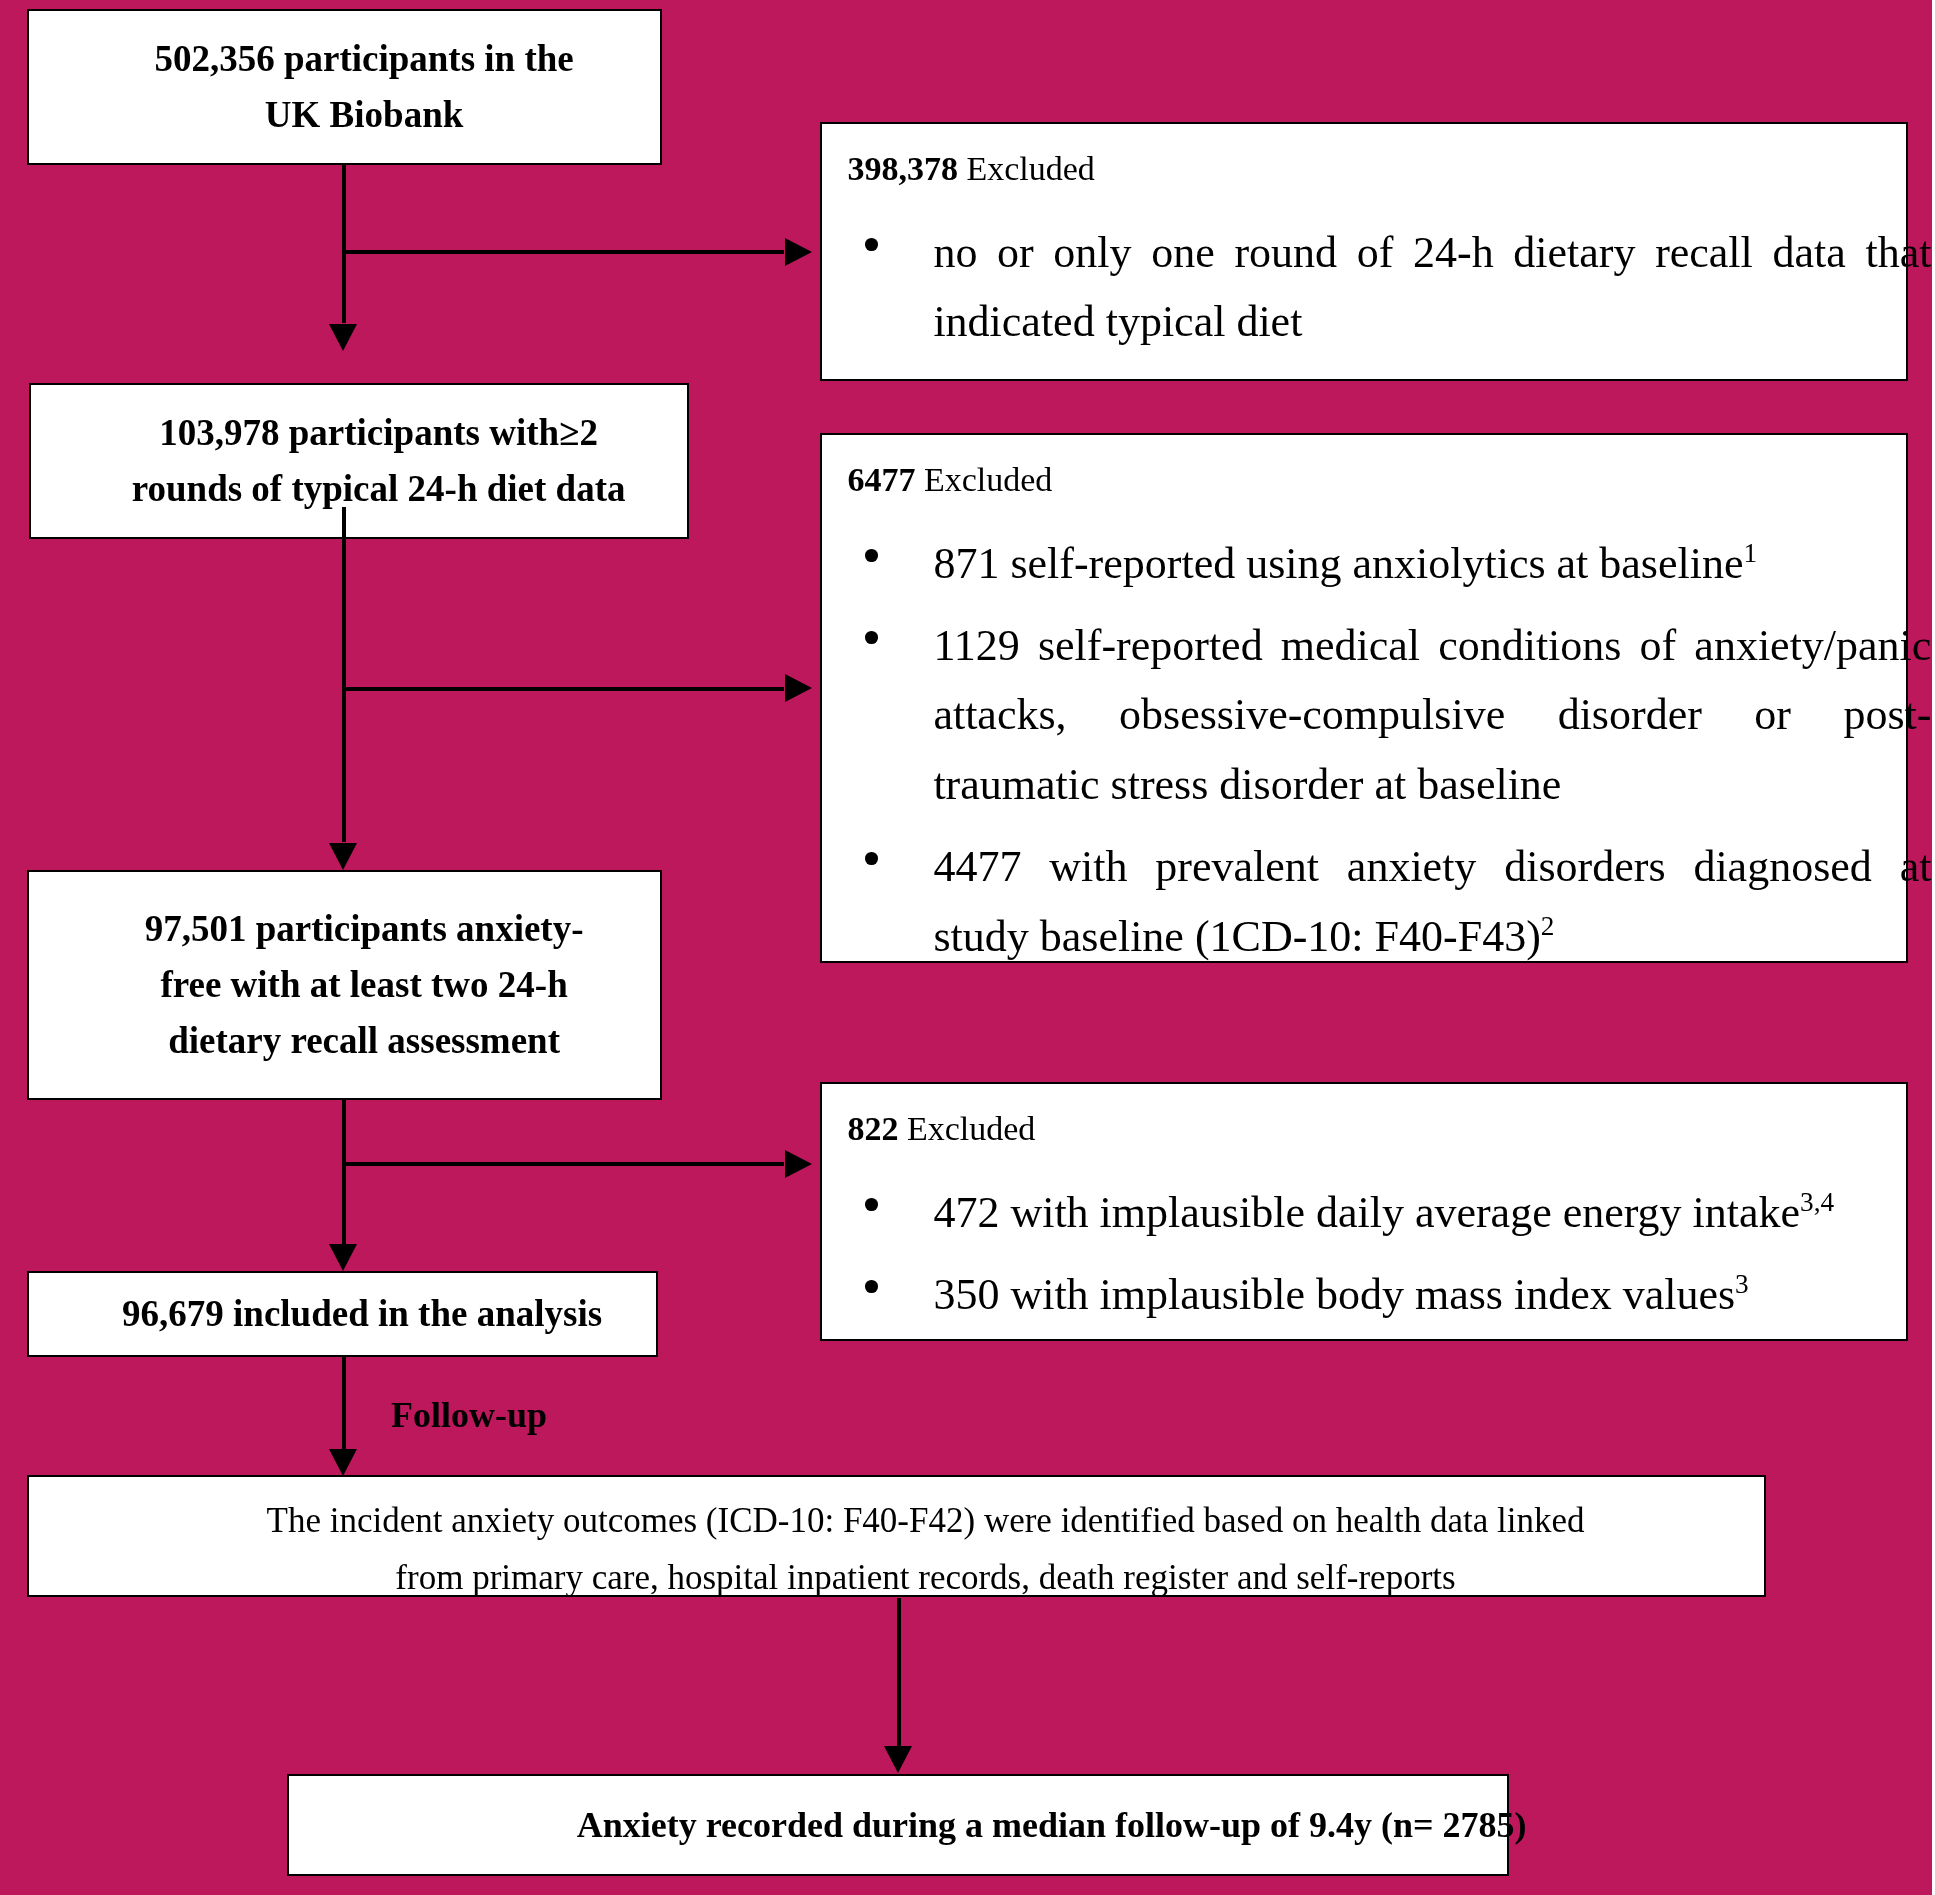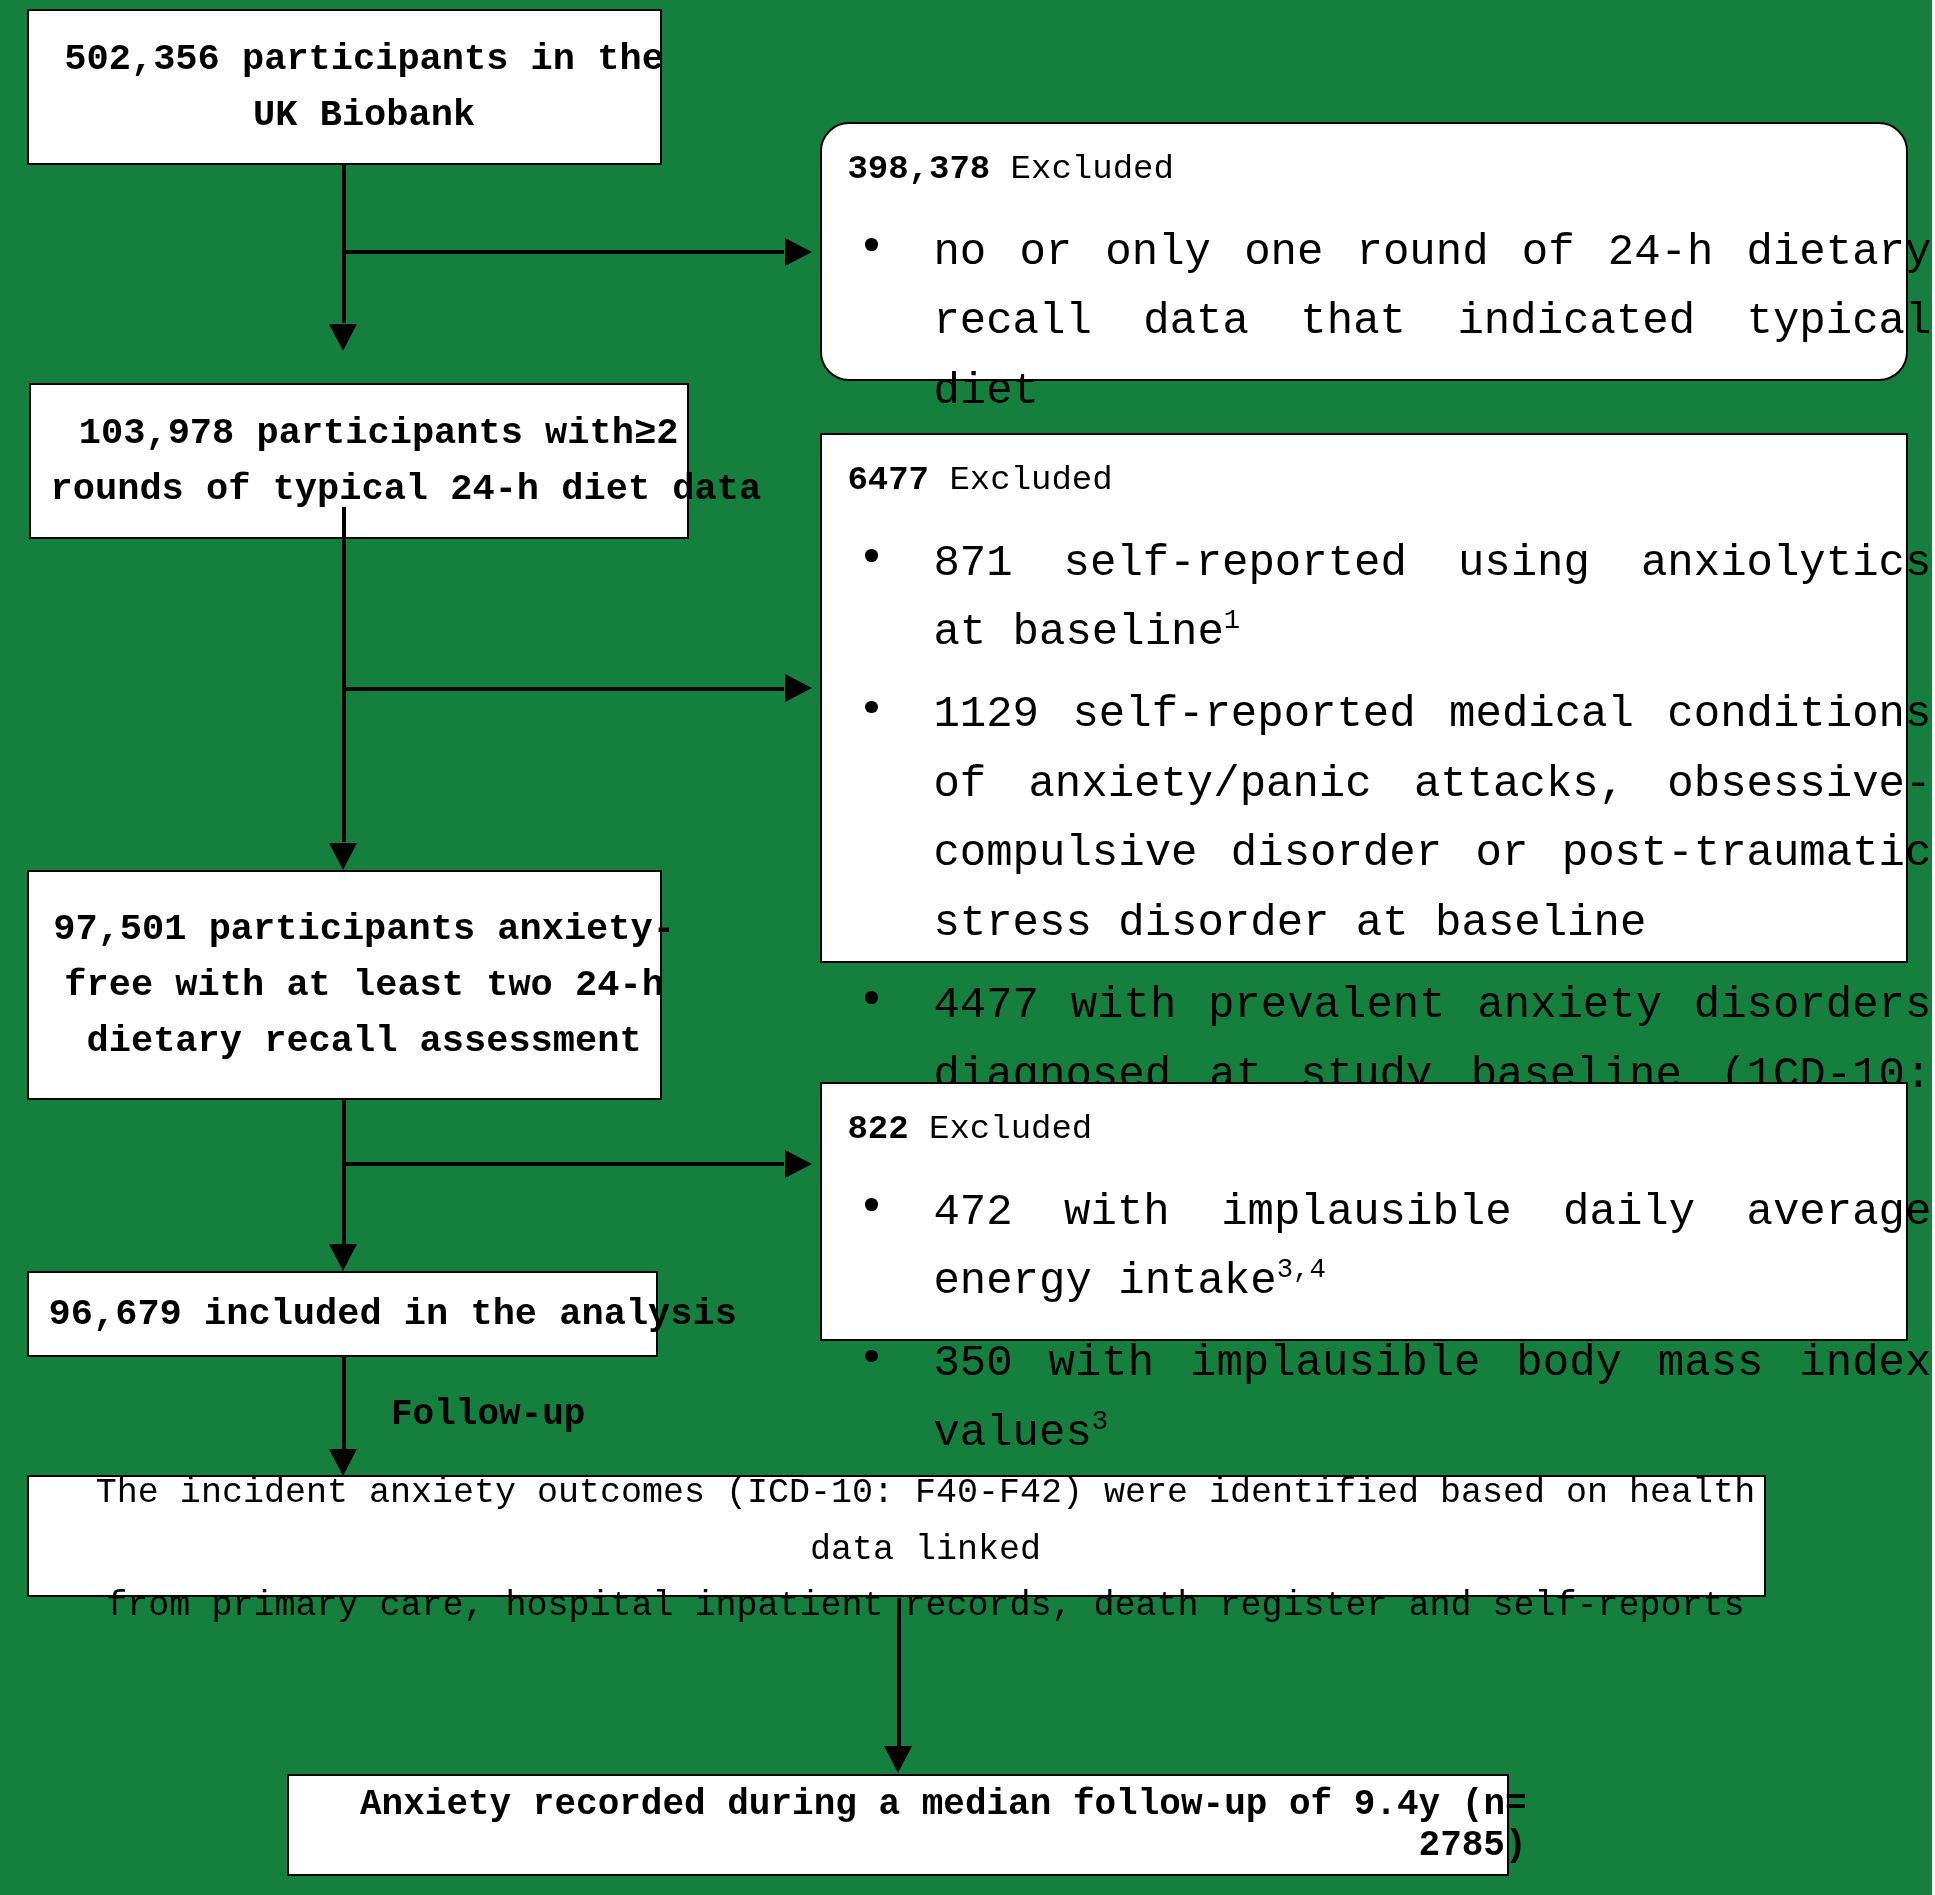--- a/index.html
+++ b/index.html
@@ -1,17 +1,17 @@
 <!DOCTYPE html>
 <html style="font-size:7.8px"><head>
 <meta charset="utf-8">
 <style>
   html,body{margin:0;padding:0;background:#ffffff;}
   body{font-family:"Liberation Serif", serif;color:#000;}
-  #page{position:relative;width:1932px;height:1896px;background:#15803d;overflow:hidden;font-family:Liberation Mono, monospace;}
+  #page{position:relative;width:1932px;height:1896px;background:#be185d;overflow:hidden;}
 
   .box{position:absolute;box-sizing:border-box;border:2.9px solid #000;background:#fff;}
   .box .inner{width:100%;height:100%;display:flex;flex-direction:column;justify-content:center;}
 
   
   .lbox .inner{padding:0 19.6px;}
   .lbox .line{font-weight:bold;font-size:37px;line-height:1.52;text-align:center;white-space:pre;}
 
   
   .rbox .inner{justify-content:flex-start;padding:22.5px 25.4px 9.8px 25.4px;}
@@ -68,21 +68,21 @@
       <div class="line">dietary recall assessment</div>
     </div>
   </div>
 
   <div class="box lbox" style="left:27px;top:1271px;width:631px;height:86px;">
     <div class="inner">
       <div class="line">96,679 included in the analysis</div>
     </div>
   </div>
 
-  <div class="box rbox" style="left:820px;top:122px;width:1088px;height:259px;border-radius:29px;">
+  <div class="box rbox" style="left:820px;top:122px;width:1088px;height:259px;">
     <div class="inner">
       <div class="rhead">
         <span class="num">398,378</span><span> Excluded</span>
       </div>
       <ul class="bl">
         <li>
           <span class="dot"></span>
           <span>no or only one round of 24-h dietary recall data that indicated typical diet</span><sup></sup>
         </li>
       </ul>

